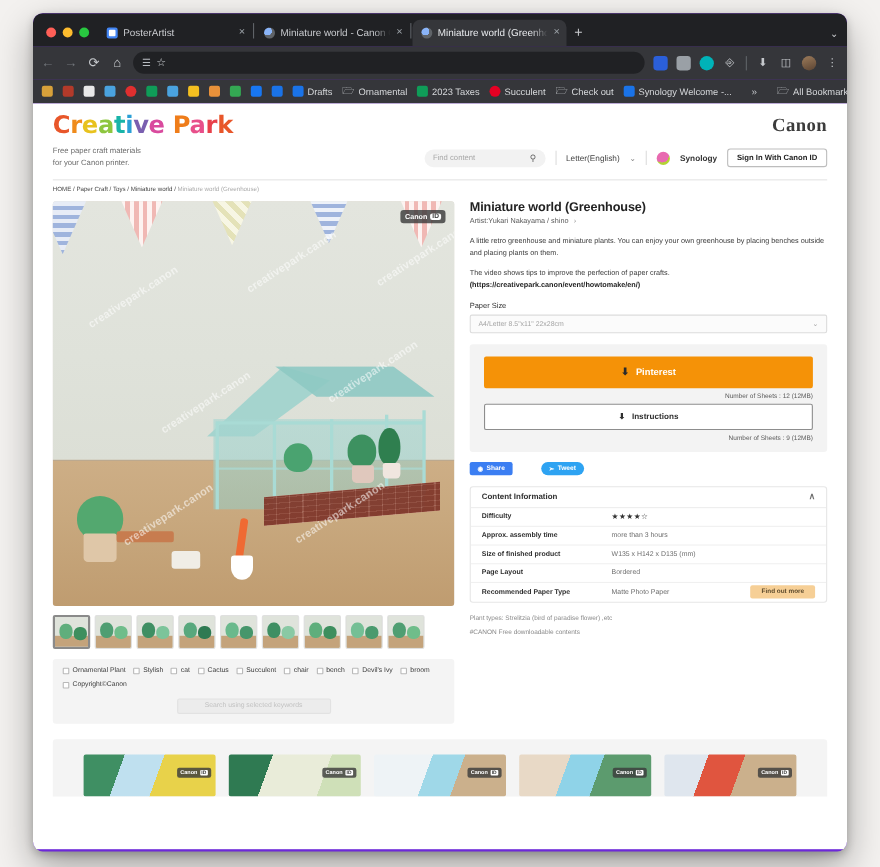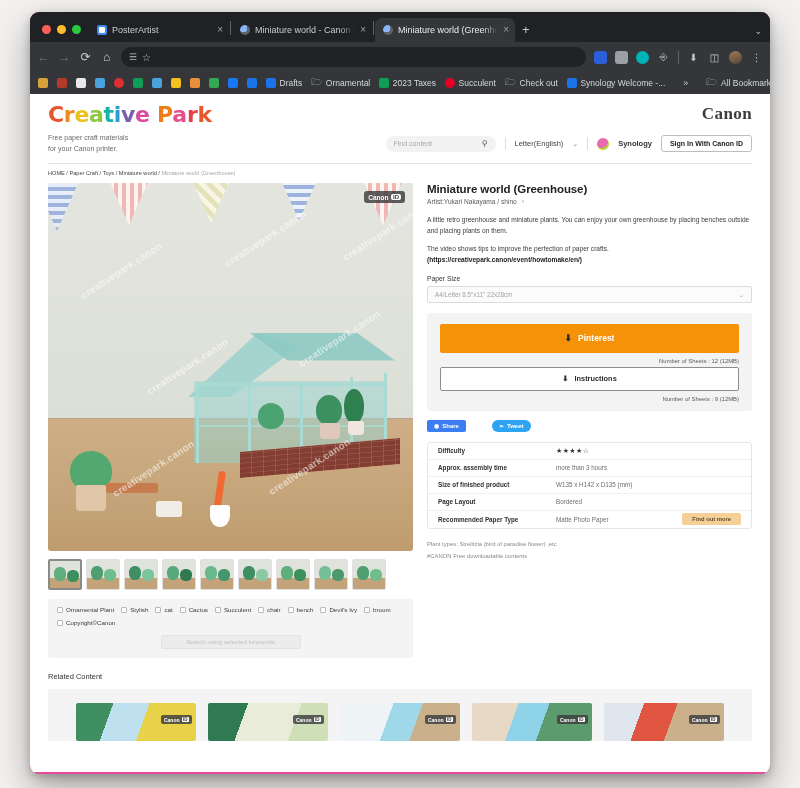--- a/index.html
+++ b/index.html
@@ -7,21 +7,21 @@
     width: 800px; height: 788px;
     background: #f3f1ef;
     font-family: "Liberation Sans", sans-serif;
     overflow: hidden;
   }
   
   .window {
     position: absolute;
     left: 30px; top: 12px;
     width: 740px; height: 762px;
-    background: #ec4899;
+    background: #6d28d9;
     border-radius: 9px;
     box-shadow: 0 14px 34px rgba(0,0,0,.33), 0 3px 8px rgba(0,0,0,.22);
     overflow: hidden;
   }
   
   .tabstrip {
     height: 30px; background: #202124;
     display: flex; align-items: flex-end; padding-left: 8px; position: relative;
   }
   .traffic { display: flex; align-items: center; gap: 6px; padding: 0 8px 8px 4px; }
@@ -550,20 +550,24 @@
             <span>◉</span>
             <span>Share</span>
           </div>
           <div class="s-btn tw">
             <span>➣</span>
             <span>Tweet</span>
           </div>
         </div>
 
         <div class="ci">
+          <div class="ci-head">
+            <span>Content Information</span>
+            <span class="cv">∧</span>
+          </div>
           <div id="cirows">
               <div class="ci-row">
                 <span class="ci-k">Difficulty</span>
                 <span class="ci-v stars">★★★★☆</span>
               </div>
               <div class="ci-row">
                 <span class="ci-k">Approx. assembly time</span>
                 <span class="ci-v">more than 3 hours</span>
               </div>
               <div class="ci-row">
@@ -583,21 +587,20 @@
         </div>
 
         <div class="notes">
           <div>Plant types: Strelitzia (bird of paradise flower) ,etc</div>
           <div>#CANON Free downloadable contents</div>
         </div>
       </div>
     </div>
 
     <div class="related-wrap">
-      <div class="related-title">Related Content</div>
       <div class="related-strip" id="related">
           <div class="rc" style="background: linear-gradient(110deg, rgb(63, 143, 99) 0px, rgb(63, 143, 99) 28%, rgb(191, 224, 239) 28%, rgb(191, 224, 239) 55%, rgb(232, 210, 74) 55%, rgb(232, 210, 74) 100%);">
             <span class="cid">
               <span>Canon</span>
               <b>ID</b>
             </span>
           </div>
           <div class="rc" style="background: linear-gradient(110deg, rgb(47, 122, 82) 0px, rgb(47, 122, 82) 30%, rgb(233, 236, 217) 30%, rgb(233, 236, 217) 70%, rgb(207, 224, 184) 70%, rgb(207, 224, 184) 100%);">
             <span class="cid">
               <span>Canon</span>

